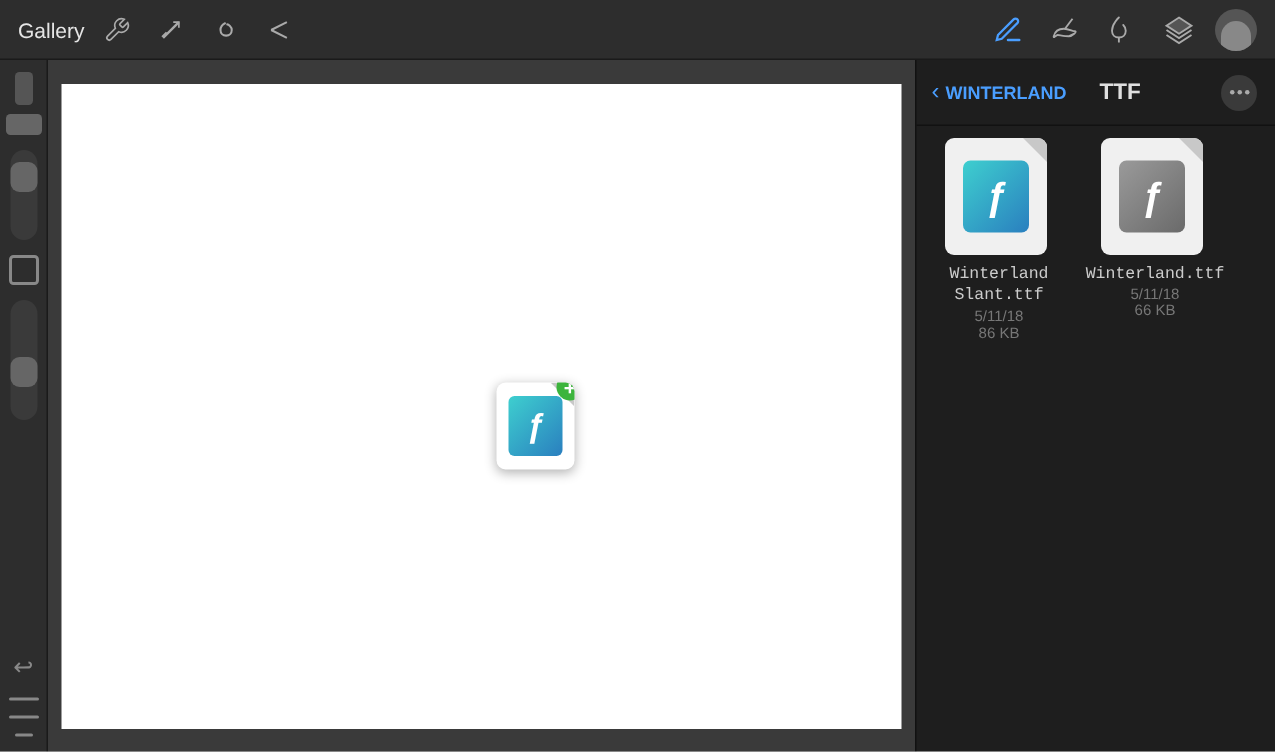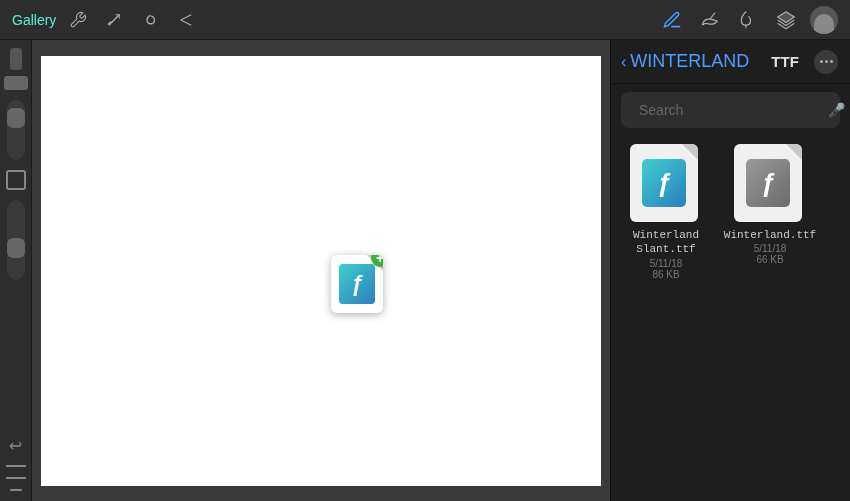--- a/index.html
+++ b/index.html
@@ -23,21 +23,21 @@
       justify-content: space-between;
       flex-shrink: 0;
       border-bottom: 1px solid #1a1a1a;
     }
     .toolbar-left {
       display: flex;
       align-items: center;
       gap: 8px;
     }
     .gallery-btn {
-      color: #5eead4;
+      color: #e5e5e5;
       font-size: 14px;
       background: none;
       border: none;
       cursor: pointer;
     }
     .toolbar-icon-btn {
       width: 28px;
       height: 28px;
       background: none;
       border: none;
@@ -232,22 +232,23 @@
     }
     .back-arrow {
       color: #4a9eff;
       font-size: 16px;
       cursor: pointer;
       display: flex;
       align-items: center;
     }
     .breadcrumb-text {
       color: #4a9eff;
-      font-size: 18px;
-      cursor: pointer;
+      font-size: 12px;
+      cursor: pointer;
+      font-weight: bold;
     }
     .panel-title {
       color: #e0e0e0;
       font-size: 15px;
       font-weight: 600;
       margin-left: 18px;
     }
     .panel-more {
       margin-left: auto;
       width: 28px;
@@ -494,28 +495,20 @@
       <span class="panel-title">TTF</span>
       <button class="panel-more">
         <div class="dots-circle">
           <div class="dot"></div>
           <div class="dot"></div>
           <div class="dot"></div>
         </div>
       </button>
     </div>
 
-    <div class="search-bar">
-      <svg class="search-icon-svg" viewBox="0 0 24 24" fill="none" stroke="#777" stroke-width="2">
-        <circle cx="11" cy="11" r="8"></circle>
-        <line x1="21" y1="21" x2="16.65" y2="16.65"></line>
-      </svg>
-      <input class="search-input" type="text" placeholder="Search" style="">
-      <span class="mic-icon">🎤</span>
-    </div>
 
     <div class="file-grid">
 
       <div class="file-item">
         <div class="file-icon-wrap">
           <div class="file-icon-doc">
             <div class="file-corner"></div>
             <div class="file-font-inner">ƒ</div>
           </div>
         </div>

